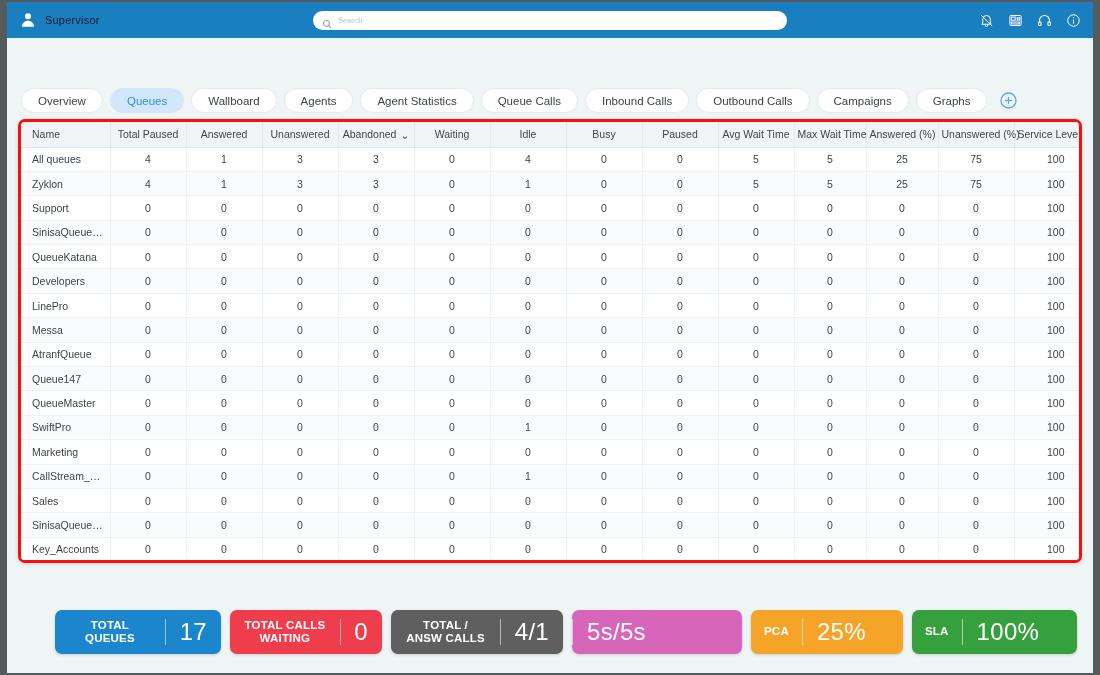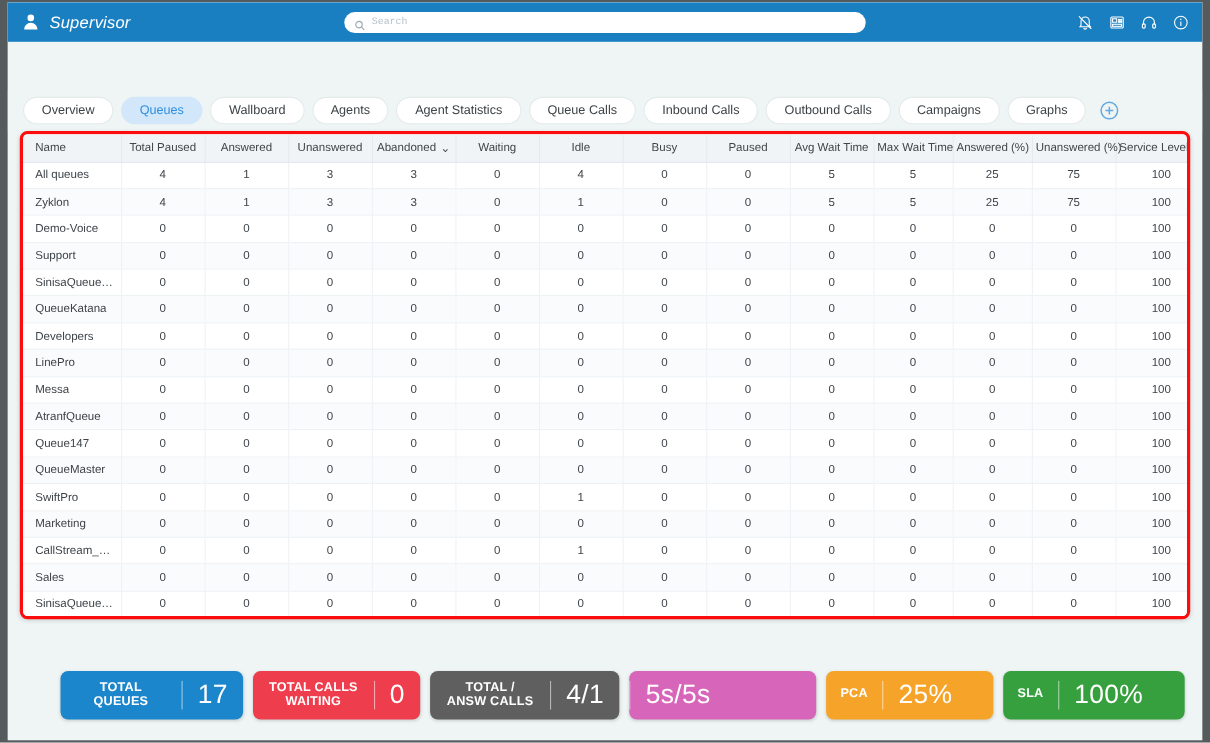--- a/index.html
+++ b/index.html
@@ -17,30 +17,30 @@
   }
   .app { width: 1086px; height: 671px; display: flex; flex-direction: column; background:#eef5f4; }
 
   
   .topbar {
     height: 36px; background: #1a7fc1; display: flex; align-items: center;
     padding: 0 12px; flex: 0 0 36px; position: relative;
   }
   .brand { display: flex; align-items: center; gap: 8px; }
   .brand-icon { width: 18px; height: 18px; color:#fff; display:block; }
-  .brand-title { color: #ffffff; font-size: 15px; letter-spacing: .2px; font-style: italic; }
+  .brand-title { color: #0f172a; font-size: 11px; letter-spacing: .2px; }
   .search-wrap {
     position: absolute; left: 50%; transform: translateX(-50%);
     width: 474px; height: 19px; background: #fff; border-radius: 10px;
     display: flex; align-items: center; padding: 0 9px; gap: 6px;
   }
   .search-ico { width: 10px; height: 10px; color:#9aa7b0; flex:0 0 10px; }
   .search-input {
     border: none; outline: none; font-size: 9px; color: #9aa7b0;
-    font-family: Liberation Mono, monospace; width: 100%; background: transparent;
+    font-family: Liberation Serif, serif; width: 100%; background: transparent;
   }
   .search-input::placeholder { color:#b6c0c8; }
   .top-icons { margin-left: auto; display: flex; align-items: center; gap: 14px; }
   .top-icons svg { width: 15px; height: 15px; color: #fff; display:block; cursor:pointer; }
 
   
   .tabbar {
     flex: 0 0 37px; display: flex; align-items: center; gap: 7px;
     padding: 0 14px; background:#eef5f4;margin-top:44px;
   }
@@ -251,36 +251,20 @@
               <td>1</td>
               <td>0</td>
               <td>0</td>
               <td>5</td>
               <td>5</td>
               <td>25</td>
               <td>75</td>
               <td>100</td>
             </tr>
             <tr>
-              <td class="name-col">Demo-Voice</td>
-              <td>0</td>
-              <td>0</td>
-              <td>0</td>
-              <td>0</td>
-              <td>0</td>
-              <td>0</td>
-              <td>0</td>
-              <td>0</td>
-              <td>0</td>
-              <td>0</td>
-              <td>0</td>
-              <td>0</td>
-              <td>100</td>
-            </tr>
-            <tr>
               <td class="name-col">Support</td>
               <td>0</td>
               <td>0</td>
               <td>0</td>
               <td>0</td>
               <td>0</td>
               <td>0</td>
               <td>0</td>
               <td>0</td>
               <td>0</td>

